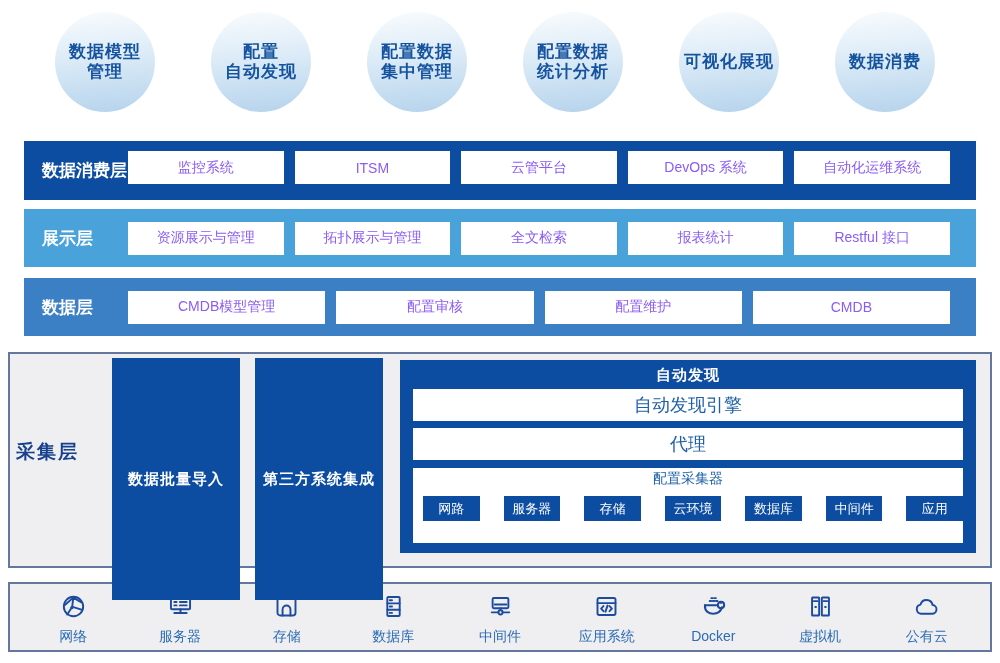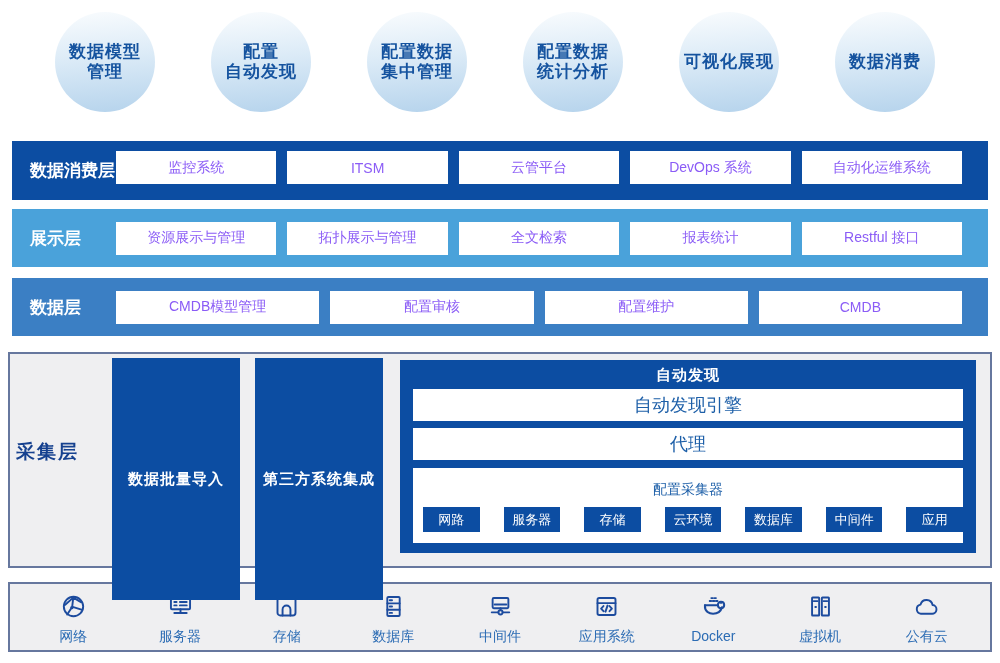--- a/index.html
+++ b/index.html
@@ -2,40 +2,40 @@
 <html><head>
 <meta charset="utf-8">
 <style>
 *{margin:0;padding:0;box-sizing:border-box}
 html,body{width:1000px;height:663px}
 body{background:#fff;font-family:"Liberation Sans","DejaVu Sans",sans-serif;}
 .page{position:relative;width:1000px;height:663px;overflow:hidden}
 .bubbles{display:flex;justify-content:space-between;margin:12px 65px 0 55px;height:100px}
 .bubble{width:100px;height:100px;border-radius:50%;background:linear-gradient(175deg,#f6fafd 5%,#dcebf7 45%,#b5d3ec 100%);display:flex;flex-direction:column;align-items:center;justify-content:center;text-align:center;color:#15539f;font-weight:bold;font-size:17px;letter-spacing:1px;line-height:1.2}
 .bubble span{display:block}
-.bar{display:flex;align-items:center;margin:0 12px;padding-right:26px}
+.bar{display:flex;align-items:center;margin:0 24px;padding-right:26px}
 .bar1{background:#0c4da2;height:59px;margin-top:29px}
 .bar2{background:#4aa2da;height:58px;margin-top:9px}
 .bar3{background:#3b7fc4;height:58px;margin-top:11px}
 .bar1 .bar-items{align-self:flex-start;margin-top:10px}
 .bar-label{flex:0 0 104px;color:#fff;font-weight:bold;font-size:17px;padding-left:18px;white-space:nowrap}
 .bar-items{flex:1;display:flex;gap:11px}
 .bar-box{flex:1;background:#fff;height:33px;display:flex;align-items:center;justify-content:center;color:#8b5cf6;font-size:14px}
 .collect{position:relative;margin:16px 8px 0;height:216px;background:#efeff1;border:2px solid #66779e}
 .collect-label{position:absolute;left:6px;top:calc(50% - 8px);transform:translateY(-50%);color:#16418f;font-weight:bold;font-size:19px;letter-spacing:2px}
 .vblock{position:absolute;top:4px;height:242px;width:128px;background:#0c4da2;color:#fff;font-weight:bold;font-size:15px;display:flex;align-items:center;justify-content:center;letter-spacing:1px}
 .vb1{left:102px}
 .vb2{left:245px}
 .auto{position:absolute;left:390px;top:6px;width:576px;height:193px;background:#0c4da2;padding:4px 13px 10px;display:flex;flex-direction:column}
 .auto-title{color:#fff;font-weight:bold;font-size:15px;text-align:center;height:21px;line-height:22px;letter-spacing:1px}
 .auto-row{background:#fff;height:32px;display:flex;align-items:center;justify-content:center;color:#1d5fa8;font-size:18px}
 .auto-row.r1{margin-top:4px}
 .auto-row.r2{margin-top:7px}
 .auto-collector{background:#fff;margin-top:8px;flex:1;display:flex;flex-direction:column}
-.collector-label{text-align:center;color:#1d5fa8;font-size:14px;padding-top:13px}
+.collector-label{text-align:center;color:#1d5fa8;font-size:14px;padding-top:2px}
 .collector-items{display:flex;justify-content:flex-start;gap:24px;margin-top:8px;padding-left:10px}
 .collector-box{width:65px;height:25px;background:#0c4da2;color:#fff;font-size:13px;display:flex;align-items:center;justify-content:center}
 .bottombar{margin:14px 8px 12px;height:70px;background:#efeff1;border:2px solid #66779e;display:flex;padding:9px 10px 0}
 .infra{flex:1;display:flex;flex-direction:column;align-items:center}
 .infra svg{width:27px;height:27px;stroke:#1c4b9e;fill:none;stroke-width:1.7;stroke-linecap:round;stroke-linejoin:round}
 .infra-label{margin-top:8px;font-size:14px;color:#2c6cb4}
 </style>
 </head>
 <body>
 

